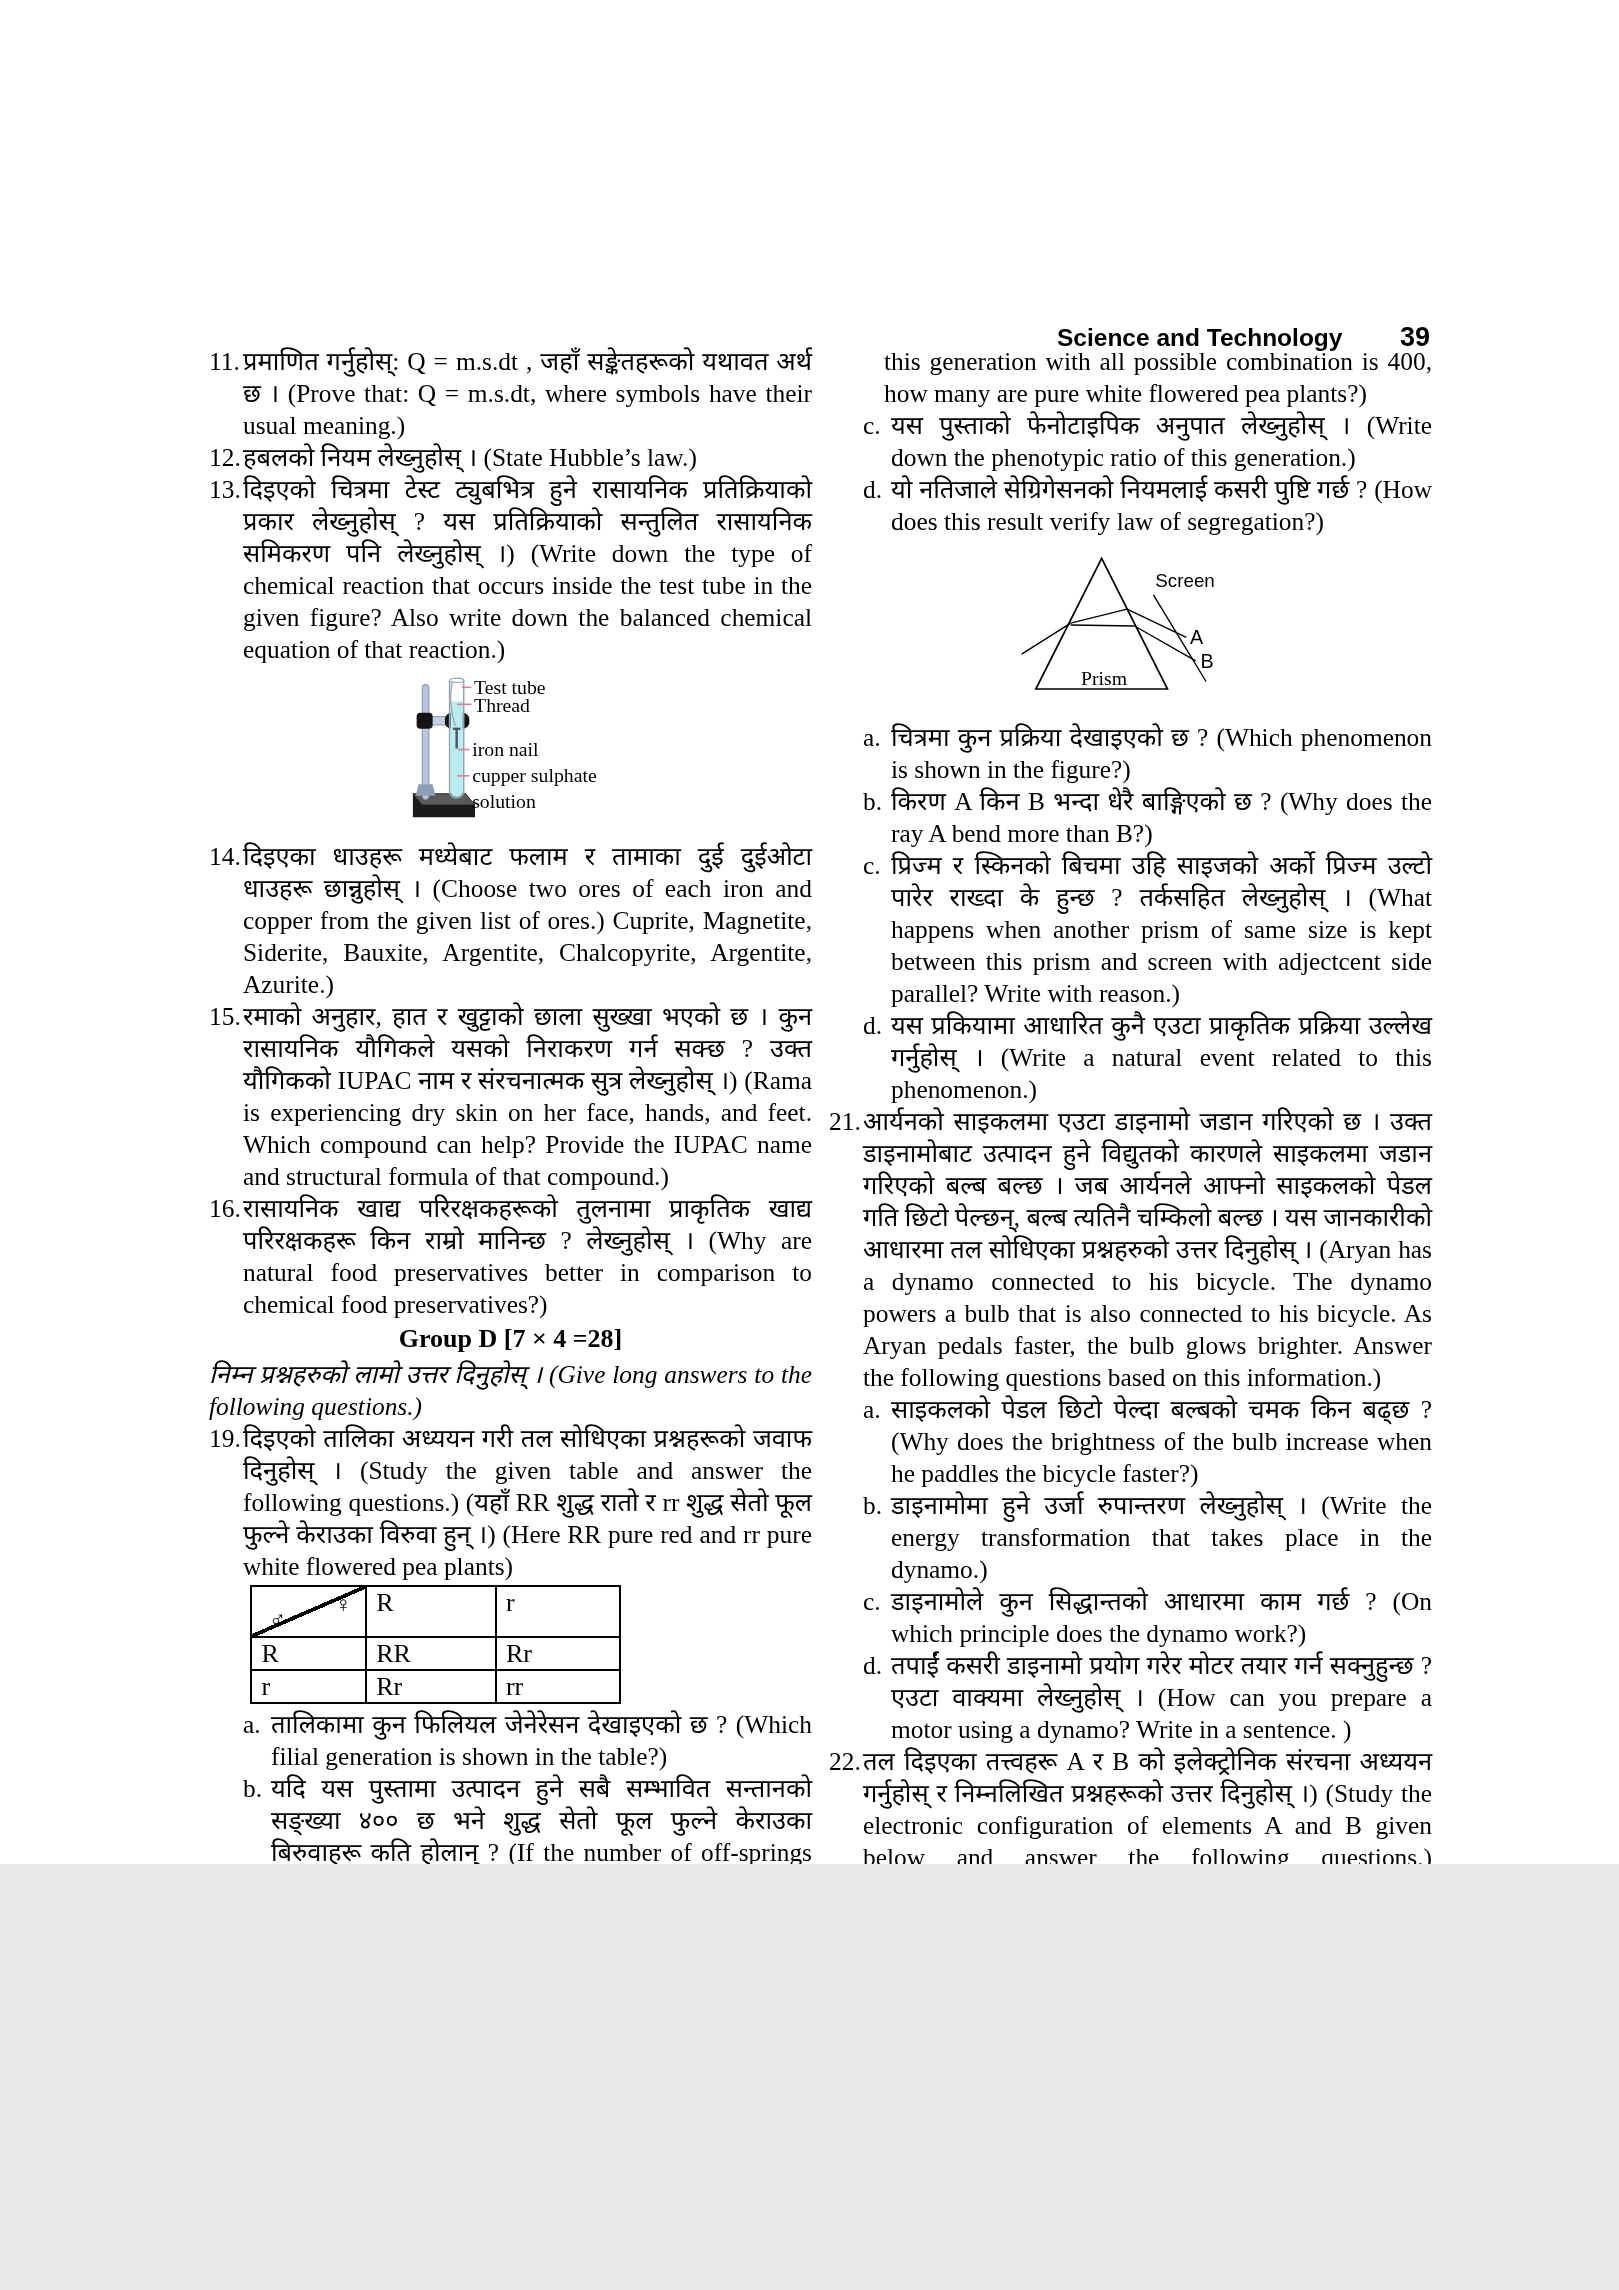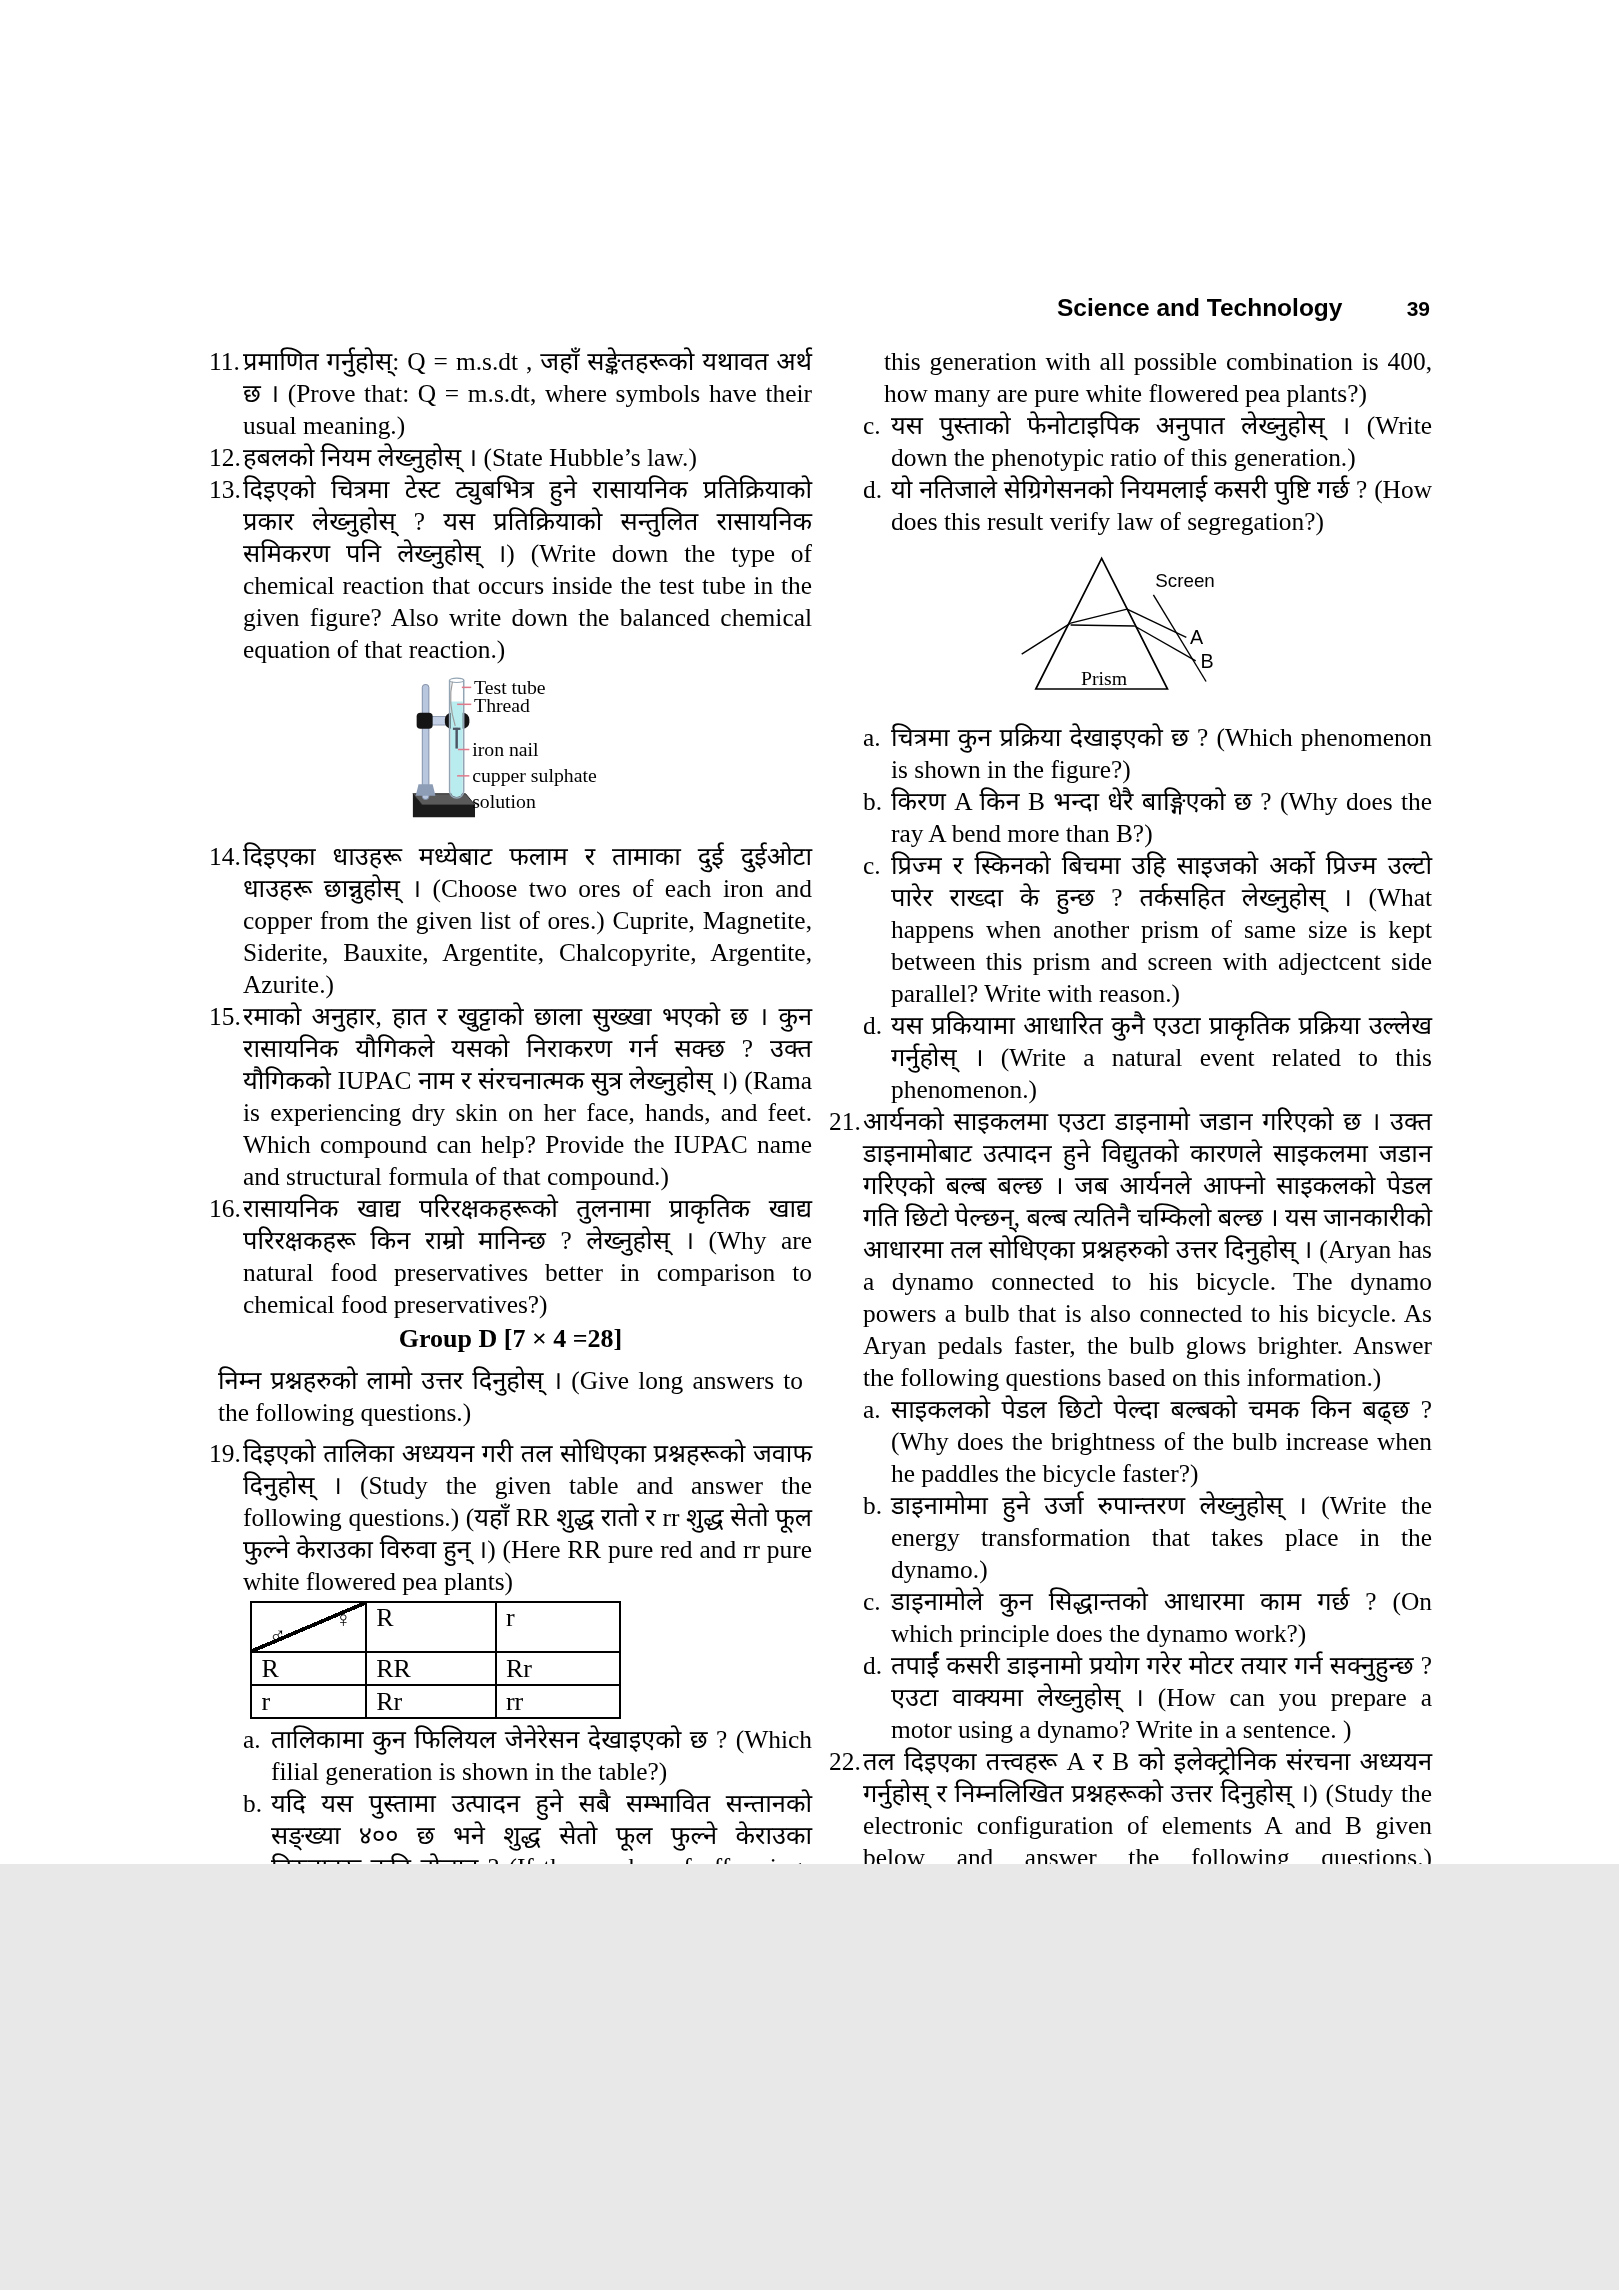--- a/index.html
+++ b/index.html
@@ -10,38 +10,38 @@
     font-family:"Liberation Serif", serif;
     color:#000;
     overflow:hidden;
   }
   .running-head{
     position:absolute;left:1057px;top:294px;width:373px;
     display:flex;justify-content:space-between;align-items:baseline;
     font-family:"Liberation Sans", sans-serif;font-weight:bold;
   }
   .rh-title{font-size:24.5px;}
-  .rh-page{font-size:21px;}
+  .rh-page{font-size:27px;margin-top:28px;}
   .col{
     position:absolute;top:345px;width:603px;
     font-size:25.4px;line-height:32px;text-align:justify;
   }
   .col-left{left:209px;}
   .col-right{left:829px;}
   .q{display:flex;}
   .q .num{flex:0 0 34px;}
   .q .txt{flex:1;}
   .sub{display:flex;margin-left:34px;}
   .sub .letter{flex:0 0 28px;}
   .sub .txt{flex:1;}
   .cont{margin-left:55px;}
   .group-heading{
     text-align:center;font-weight:bold;font-size:26px;margin:2.8px 0 2.8px 0;
   }
-  .intro{margin:9px;}
+  .intro{margin:0;font-style:italic;}
   .fig{margin:7.5px 0;}
   .fig-testtube{margin-left:202px;}
   .fig-prism{margin-left:188px;}
   table.punnett{
     border-collapse:collapse;margin:3.8px 0 3.8px 41px;
     font-size:26px;line-height:28px;
   }
   table.punnett td{
     border:2.8px solid #000;padding:0 9.4px;background:#fff;
   }

